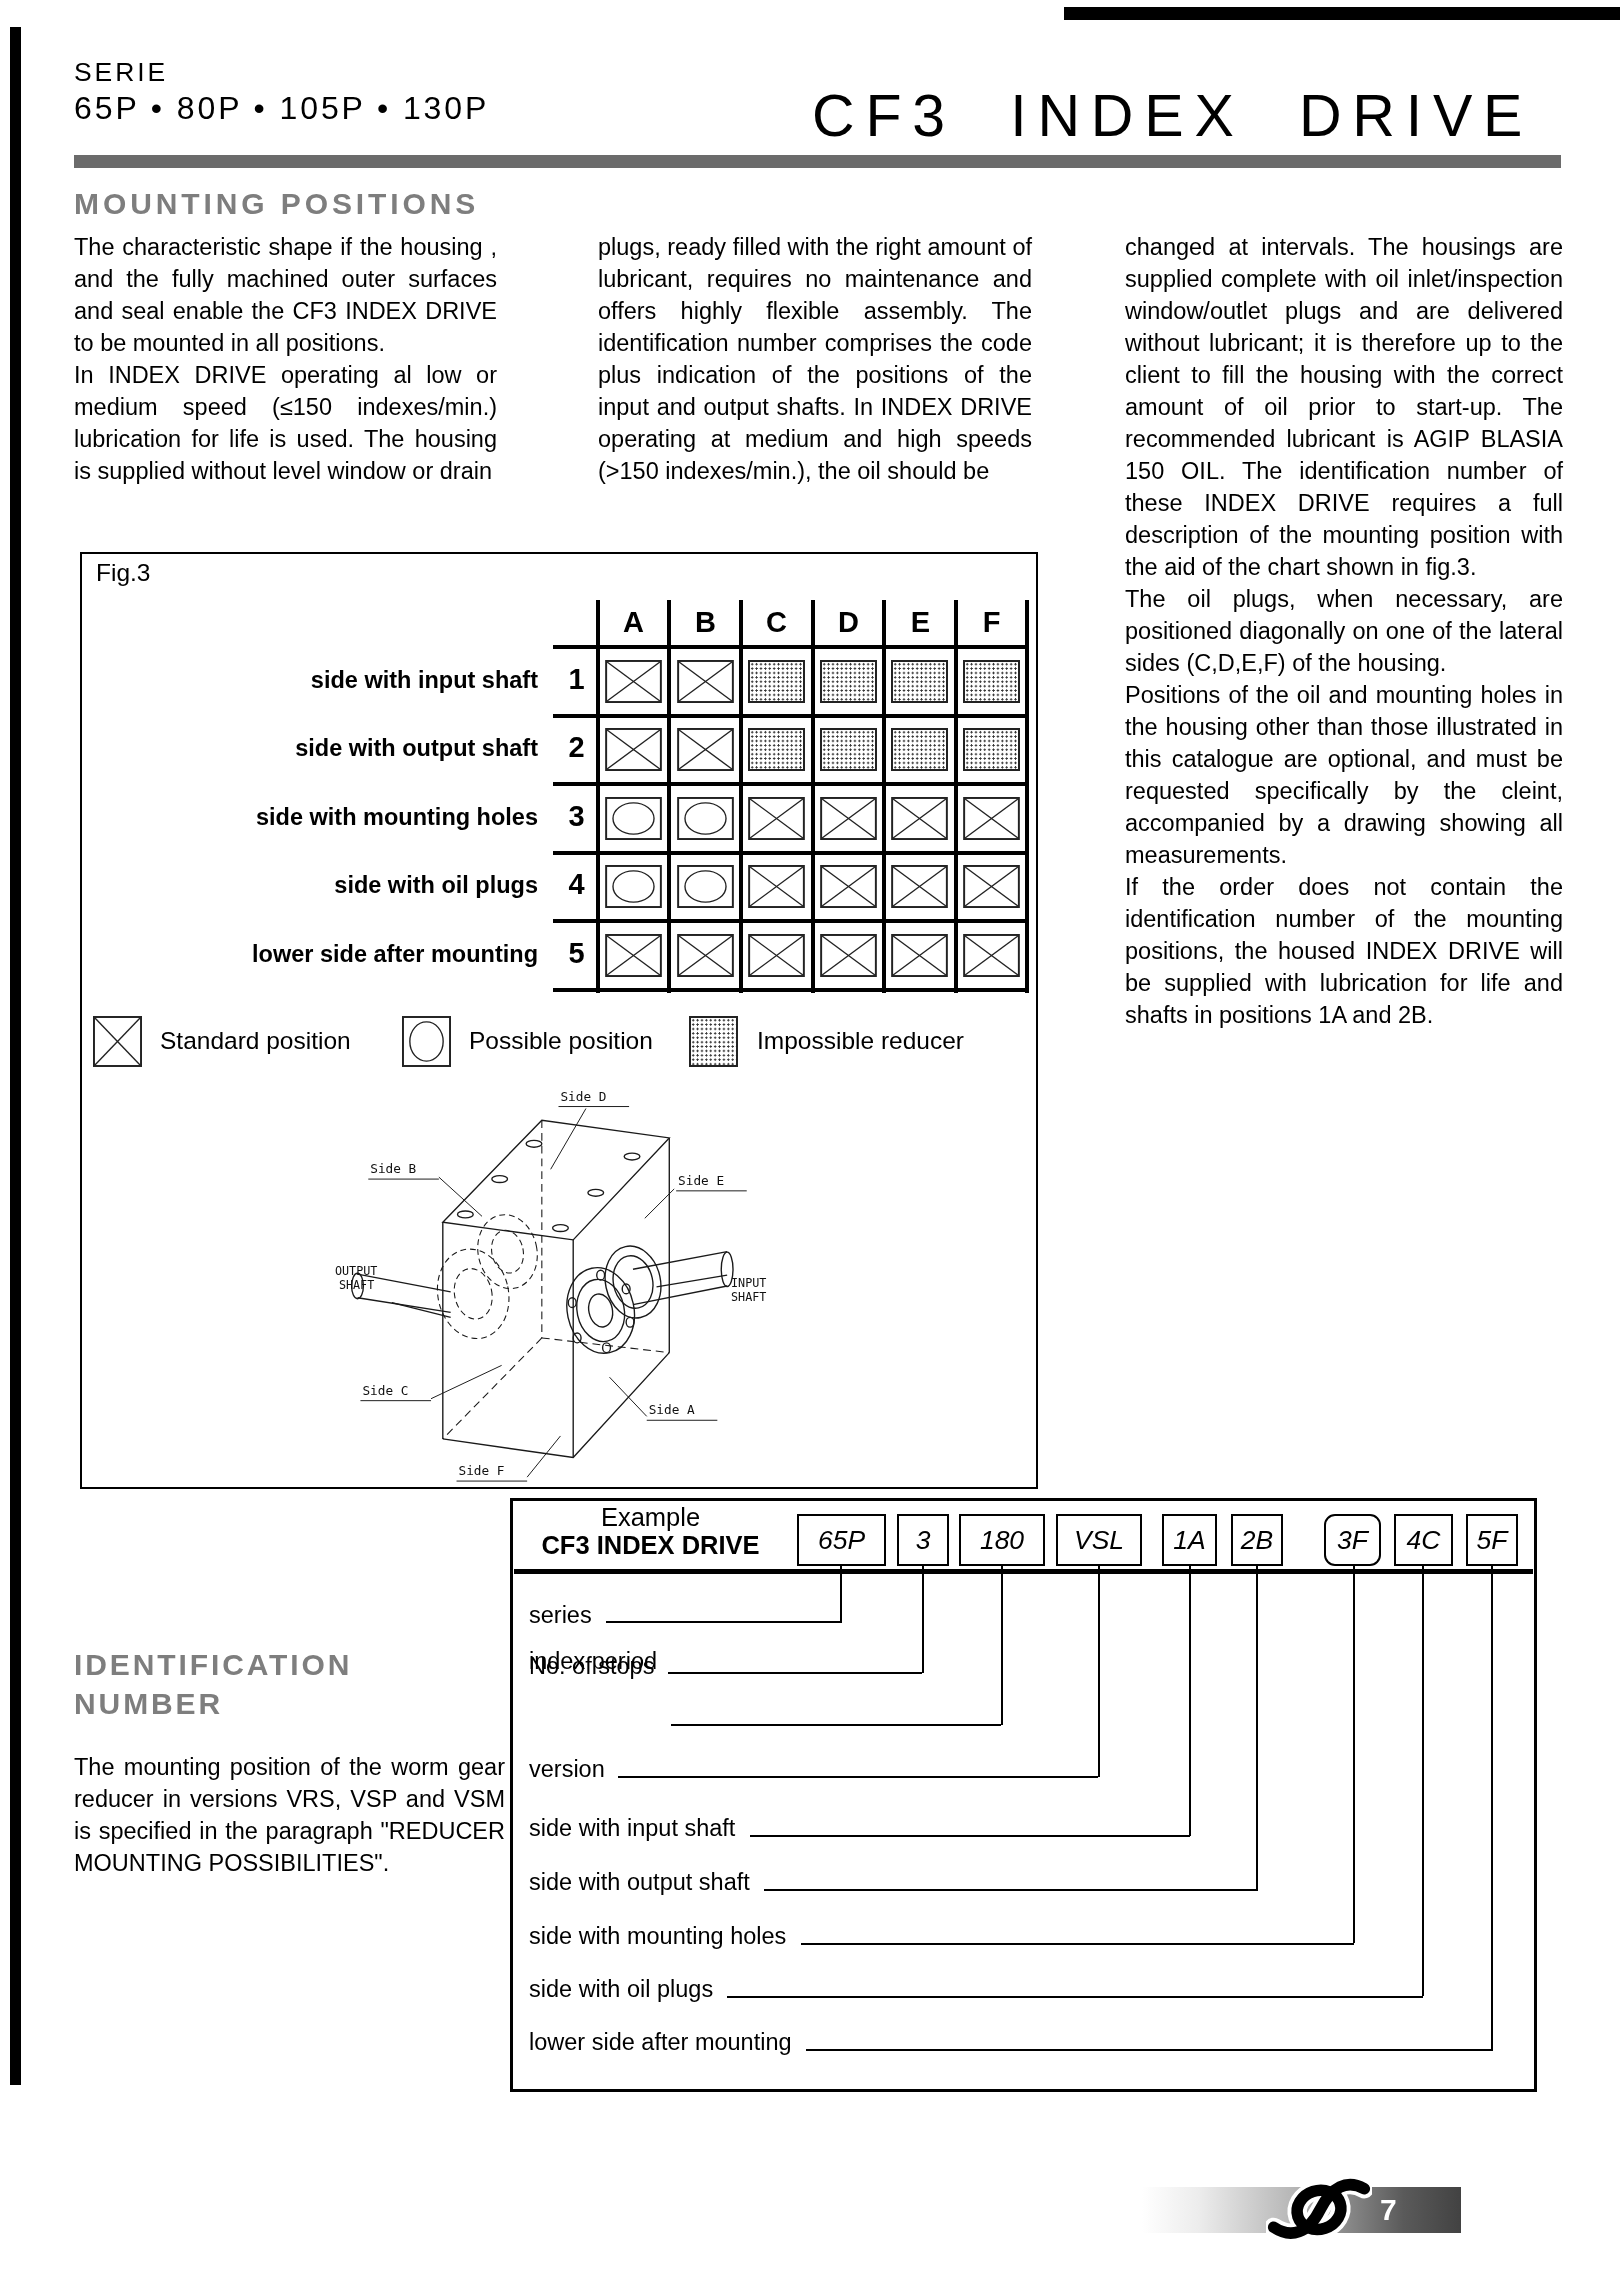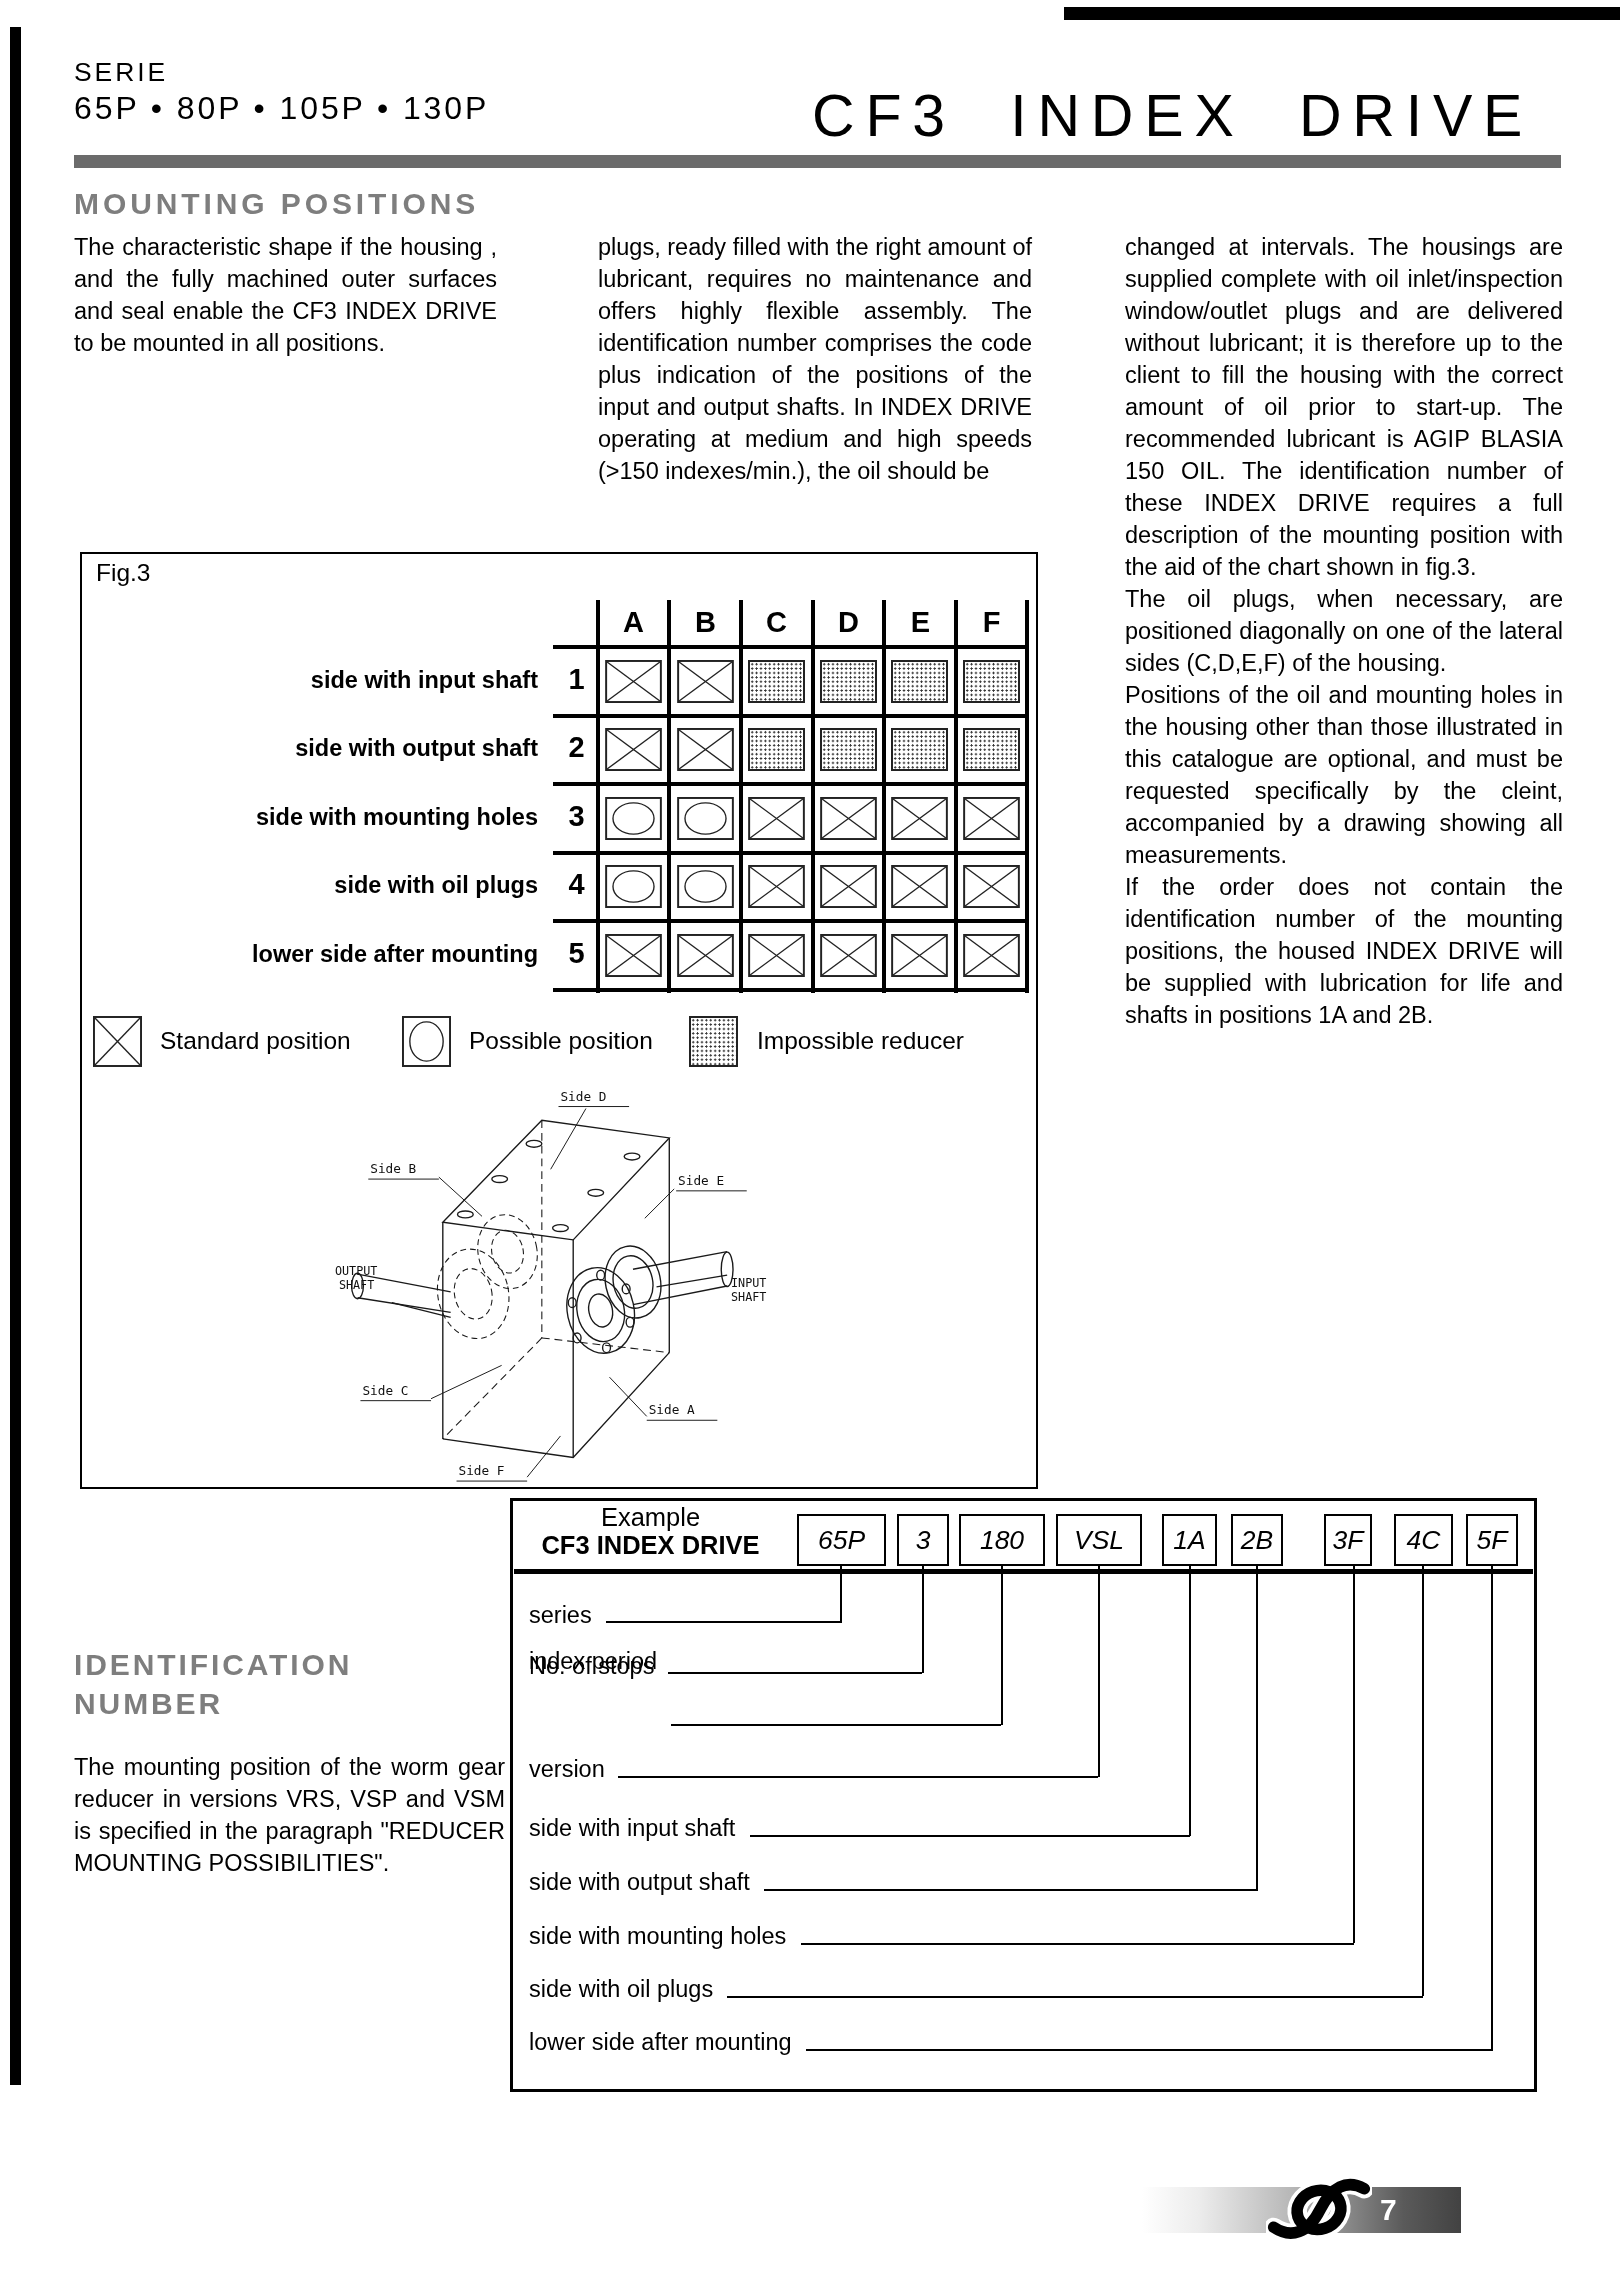--- a/index.html
+++ b/index.html
@@ -45,20 +45,21 @@
 
   <div class="series-label">SERIE</div>
   <div class="series-models">65P • 80P • 105P • 130P</div>
   <div class="doc-title">CF3  INDEX  DRIVE</div>
   <div class="gray-rule" style="left:74px;top:155px;width:1487px;height:12.7px;"></div>
 
   <div class="section-heading" style="left:74px;top:187px;">MOUNTING POSITIONS</div>
 
   <div class="bodycol" style="left:74px;top:231px;width:423px;">
     <p>The characteristic shape if the housing , and the fully machined outer surfaces and seal enable the CF3 INDEX DRIVE to be mounted in all positions.</p>
+    <p>In INDEX DRIVE operating al low or medium speed (≤150 indexes/min.) lubrication for life is used. The housing is supplied without level window or drain</p>
   </div>
   <div class="bodycol" style="left:598px;top:231px;width:434px;">
     <p>plugs, ready filled with the right amount of lubricant, requires no maintenance and offers highly flexible assembly. The identification number comprises the code plus indication of the positions of the input and output shafts. In INDEX DRIVE operating at medium and high speeds (&gt;150 indexes/min.), the oil should be</p>
   </div>
   <div class="bodycol" style="left:1125px;top:231px;width:438px;">
     <p>changed at intervals. The housings are supplied complete with oil inlet/inspection window/outlet plugs and are delivered without lubricant; it is therefore up to the client to fill the housing with the correct amount of oil prior to start-up. The recommended lubricant is AGIP BLASIA 150 OIL. The identification number of these INDEX DRIVE requires a full description of the mounting position with the aid of the chart shown in fig.3.</p>
     <p>The oil plugs, when necessary, are positioned diagonally on one of the lateral sides (C,D,E,F) of the housing.</p>
     <p>Positions of the oil and mounting holes in the housing other than those illustrated in this catalogue are optional, and must be requested specifically by the cleint, accompanied by a drawing showing all measurements.</p>
     <p>If the order does not contain the identification number of the mounting positions, the housed INDEX DRIVE will be supplied with lubrication for life and shafts in positions 1A and 2B.</p>
   </div>
@@ -334,21 +335,21 @@
       <div class="legend-label" style="left: 469px; top: 1027px;">Possible position</div>
       <div class="cellbox dotfill" style="left: 689px; top: 1016px; width: 49px; height: 51px;"></div>
       <div class="legend-label" style="left: 757px; top: 1027px;">Impossible reducer</div>
       <div class="hl" style="left: 514px; top: 1569px; width: 1019px; height: 4.9px;"></div>
       <div class="codebox" style="left: 797px; top: 1514px; width: 89px; height: 52px;">65P</div>
       <div class="codebox" style="left: 897px; top: 1514px; width: 52px; height: 52px;">3</div>
       <div class="codebox" style="left: 959px; top: 1514px; width: 86px; height: 52px;">180</div>
       <div class="codebox" style="left: 1056px; top: 1514px; width: 86px; height: 52px;">VSL</div>
       <div class="codebox" style="left: 1162px; top: 1514px; width: 55px; height: 52px;">1A</div>
       <div class="codebox" style="left: 1231px; top: 1514px; width: 52px; height: 52px;">2B</div>
-      <div class="codebox" style="left: 1324px; top: 1514px; width: 48px; height: 52px;">3F</div>
+      <div class="codebox" style="left: 1324px; top: 1514px; width: 57px; height: 52px; border-radius: 11px;">3F</div>
       <div class="codebox" style="left: 1394px; top: 1514px; width: 59px; height: 52px;">4C</div>
       <div class="codebox" style="left: 1466px; top: 1514px; width: 52px; height: 52px;">5F</div>
       <div class="fieldlabel" style="left: 529px; top: 1602px; text-align: right;">series</div>
       <div class="fieldlabel" style="left: 529px; top: 1653px;">No. of stops</div>
       <div class="fieldlabel" style="left: 529px; top: 1648px;">index period</div>
       <div class="fieldlabel" style="left: 529px; top: 1756px;">version</div>
       <div class="fieldlabel" style="left: 529px; top: 1815px;">side with input shaft</div>
       <div class="fieldlabel" style="left: 529px; top: 1869px;">side with output shaft</div>
       <div class="fieldlabel" style="left: 529px; top: 1923px;">side with mounting holes</div>
       <div class="fieldlabel" style="left: 529px; top: 1976px;">side with oil plugs</div>

